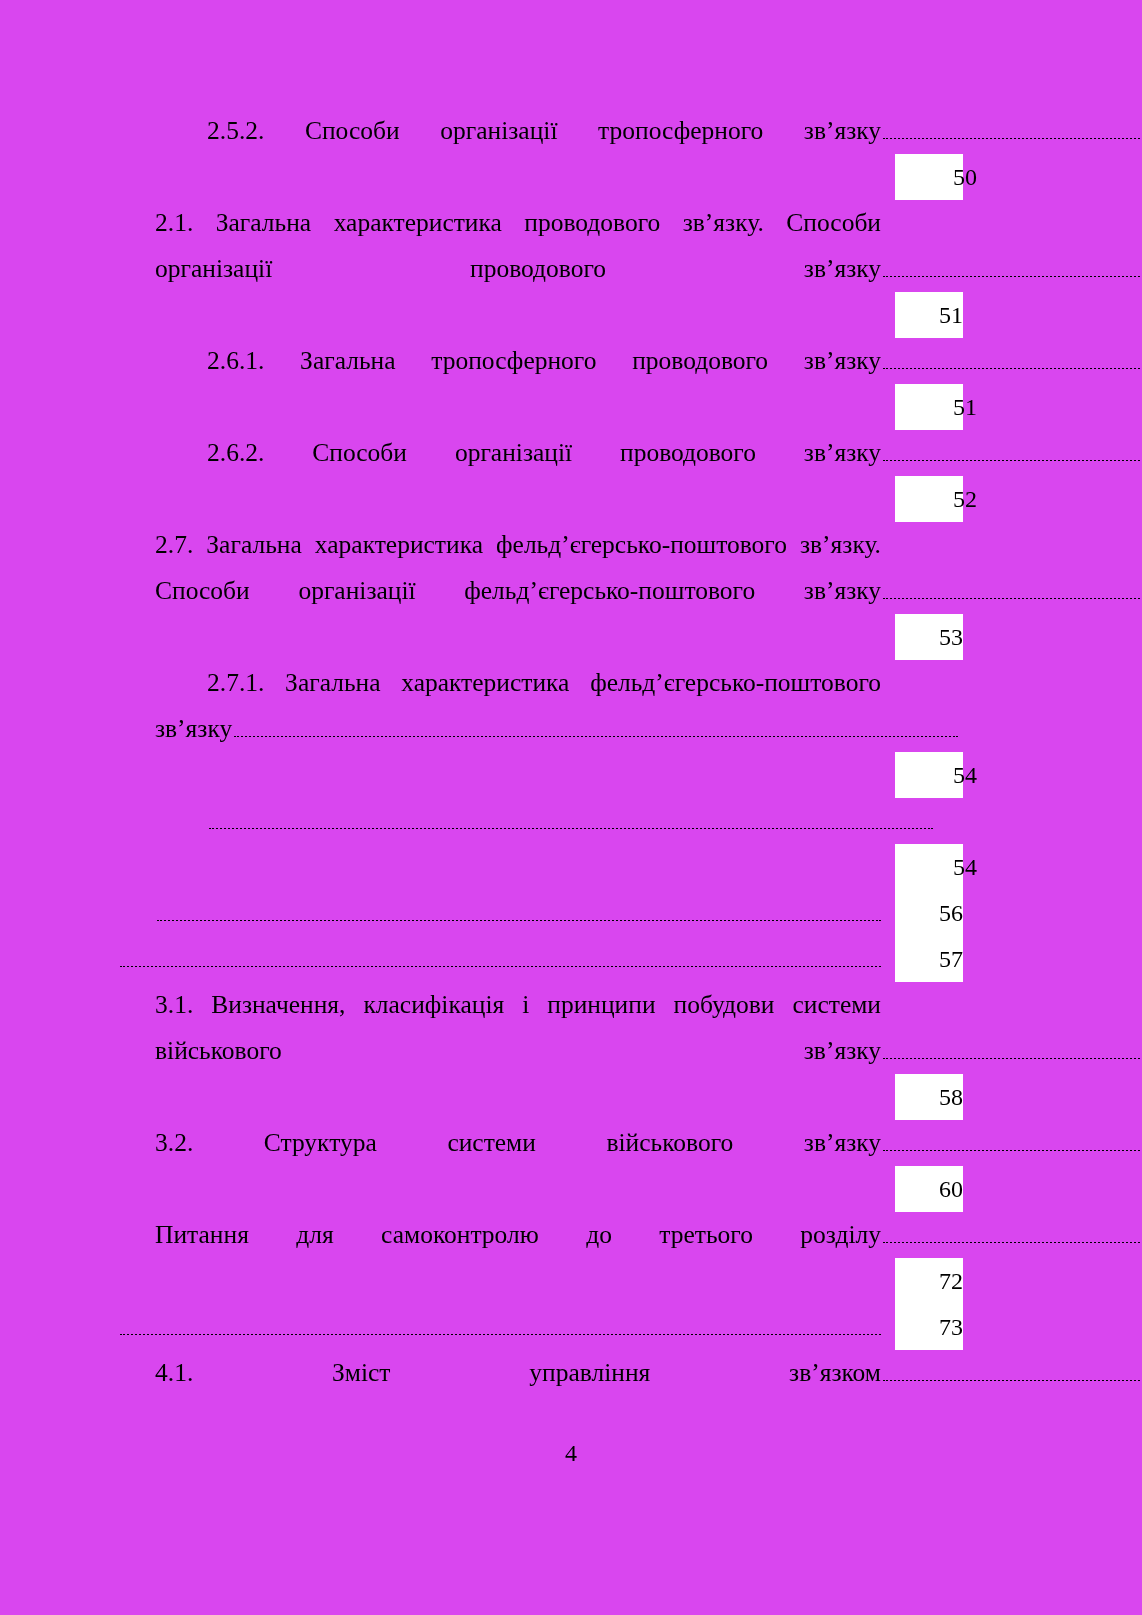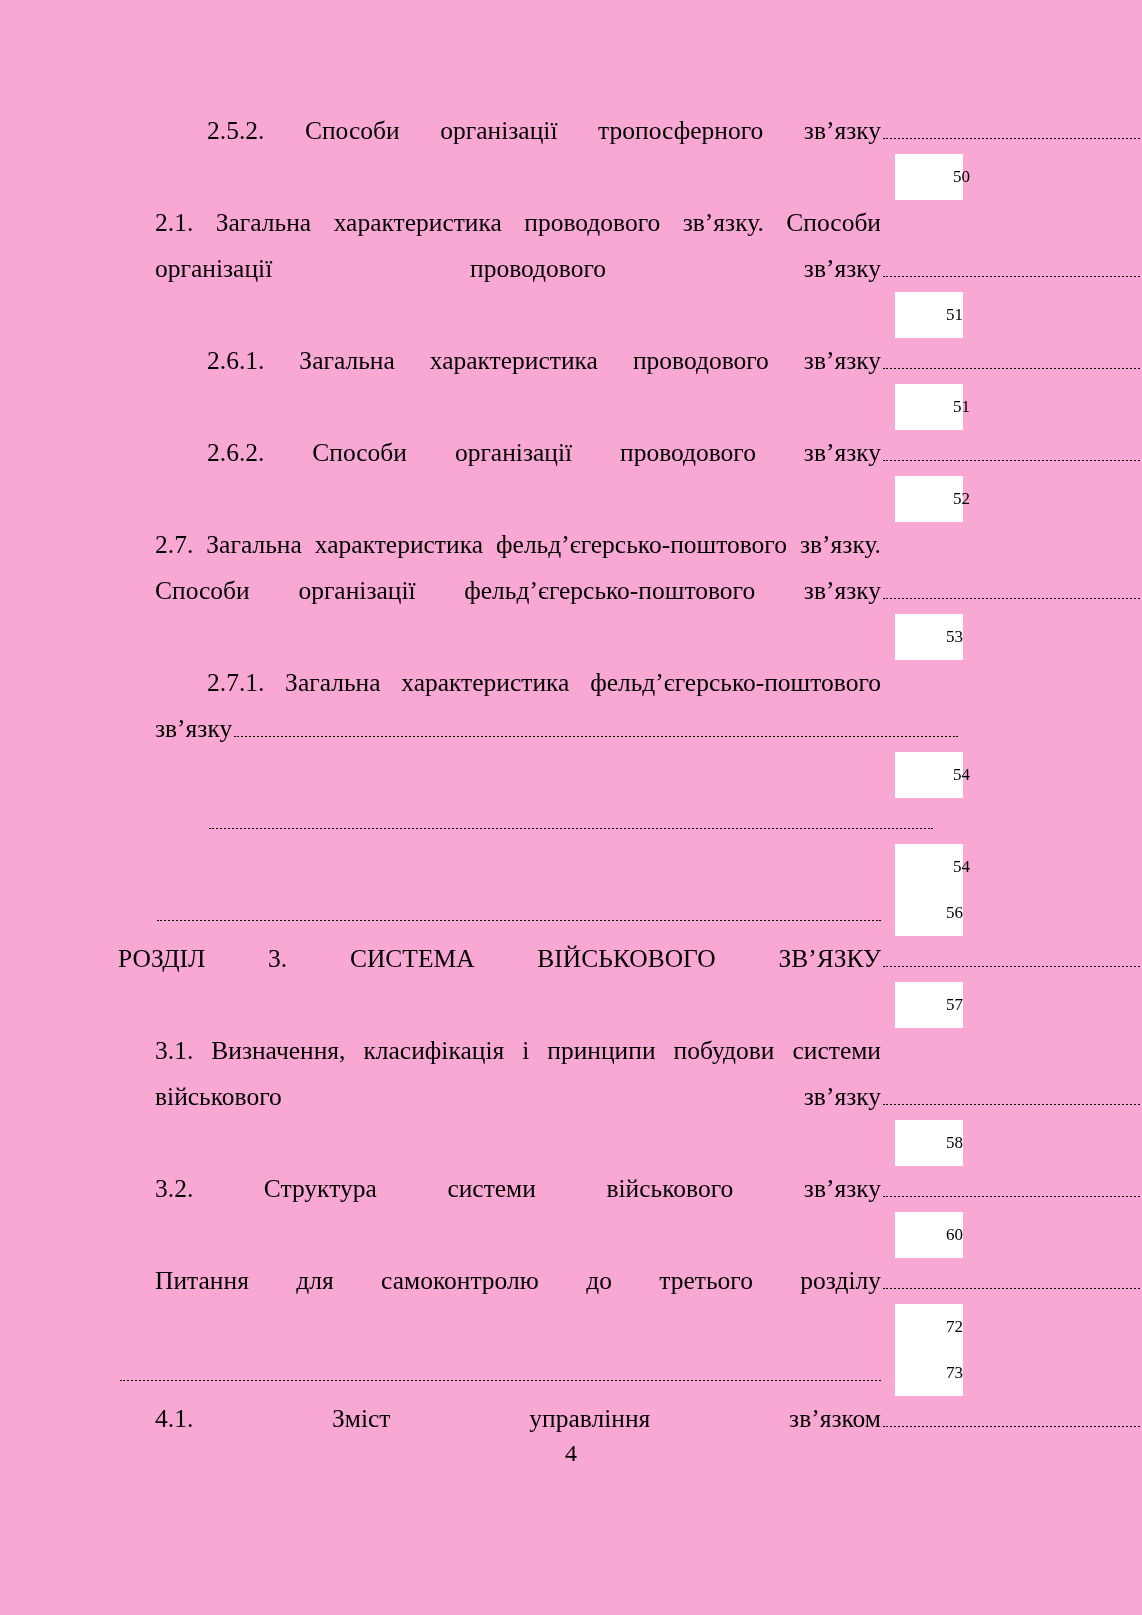--- a/index.html
+++ b/index.html
@@ -9,21 +9,21 @@
     background: #ffffff;
   }
   body {
     font-family: "Liberation Serif", "DejaVu Serif", serif;
     color: #000000;
   }
   #page {
     position: relative;
     width: 1142px;
     height: 1615px;
-    background: #f9a8d4;
+    background: #d946ef;
     overflow: hidden;
     box-sizing: border-box;
   }
   #toc {
     position: absolute;
     left: 118px;
     top: 108px;
     width: 845px;
   }
 
@@ -68,21 +68,21 @@
     border-bottom: 2px dotted #000;
   }
 
   
   .pageno {
     position: absolute;
     right: 0;
     bottom: 0;
     width: 62px;
     text-align: right;
-    font-size: 17px;
+    font-size: 24px;
     line-height: 46px;
     background: #ffffff;
     padding-left: 6px;
   }
 
   
   .entry::after {
     content: "";
     display: inline-block;
     width: 100%;
@@ -100,27 +100,27 @@
   }
 </style>
 </head>
 <body>
 
 <div id="page">
 
   <div id="toc">
       <p class="entry lvl-3"><span class="title">2.5.2. Способи організації тропосферного зв’язку</span><span class="leader"></span><span class="pageno">50</span></p>
       <p class="entry lvl-2"><span class="title">2.1. Загальна характеристика проводового зв’язку. Способи організації проводового зв’язку</span><span class="leader"></span><span class="pageno">51</span></p>
-      <p class="entry lvl-3"><span class="title">2.6.1. Загальна характеристика проводового зв’язку</span><span class="leader"></span><span class="pageno">51</span></p>
+      <p class="entry lvl-3"><span class="title">2.6.1. Загальна тропосферного проводового зв’язку</span><span class="leader"></span><span class="pageno">51</span></p>
       <p class="entry lvl-3"><span class="title">2.6.2. Способи організації проводового зв’язку</span><span class="leader"></span><span class="pageno">52</span></p>
       <p class="entry lvl-2"><span class="title">2.7. Загальна характеристика фельд’єгерсько-поштового зв’язку. Способи організації фельд’єгерсько-поштового зв’язку</span><span class="leader"></span><span class="pageno">53</span></p>
       <p class="entry lvl-3"><span class="title">2.7.1. Загальна характеристика фельд’єгерсько-поштового зв’язку</span><span class="leader"></span><span class="pageno">54</span></p>
       <p class="entry lvl-3"><span class="leader"></span><span class="pageno">54</span></p>
       <p class="entry lvl-q"><span class="leader"></span><span class="pageno">56</span></p>
-      <p class="entry lvl-chapter"><span class="title">РОЗДІЛ 3. СИСТЕМА ВІЙСЬКОВОГО ЗВ’ЯЗКУ</span><span class="leader"></span><span class="pageno">57</span></p>
+      <p class="entry lvl-chapter"><span class="leader"></span><span class="pageno">57</span></p>
       <p class="entry lvl-2"><span class="title">3.1. Визначення, класифікація і принципи побудови системи військового зв’язку</span><span class="leader"></span><span class="pageno">58</span></p>
       <p class="entry lvl-2"><span class="title">3.2. Структура системи військового зв’язку</span><span class="leader"></span><span class="pageno">60</span></p>
       <p class="entry lvl-q"><span class="title">Питання для самоконтролю до третього розділу</span><span class="leader"></span><span class="pageno">72</span></p>
       <p class="entry lvl-chapter"><span class="leader"></span><span class="pageno">73</span></p>
       <p class="entry lvl-2"><span class="title">4.1. Зміст управління зв’язком</span><span class="leader"></span></p>
     </div>
 
   <div class="footer">4</div>
 
 </div>

